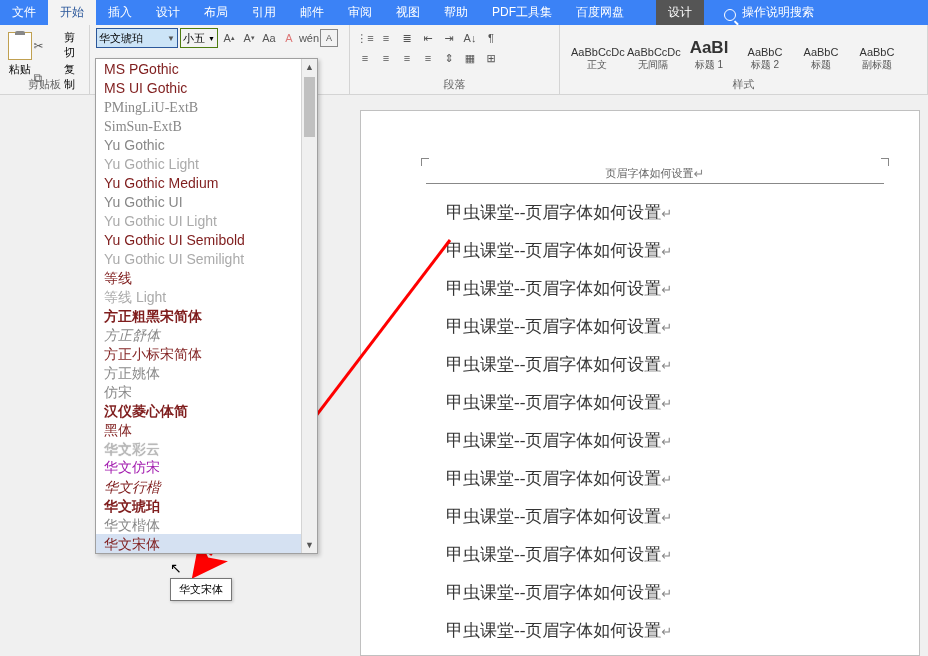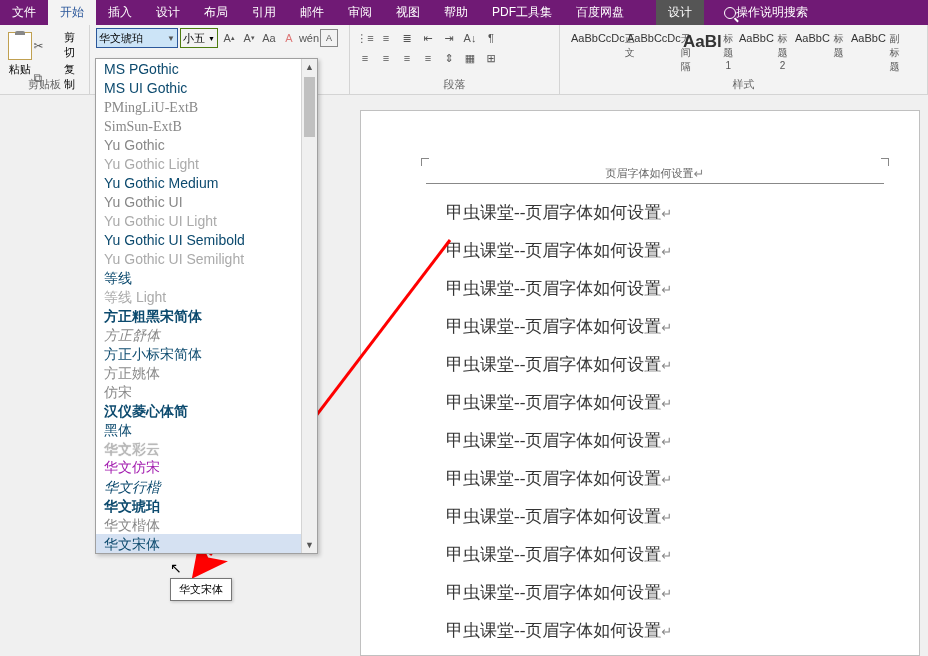--- a/index.html
+++ b/index.html
@@ -1,22 +1,22 @@
 <!DOCTYPE html>
 <html><head>
 <meta charset="utf-8">
 <style>
 * { margin: 0; padding: 0; box-sizing: border-box; font-family: "Microsoft YaHei", sans-serif; }
 body { background: #fff; width: 928px; height: 656px; overflow: hidden; position: relative; }
 
-.menubar { background: #701a75; height: 25px; display: flex; align-items: center; color: #fff; font-size: 12px; }
+.menubar { background: #3b82f6; height: 25px; display: flex; align-items: center; color: #fff; font-size: 12px; }
 .menubar .tab { padding: 0 12px; height: 25px; line-height: 25px; cursor: pointer; }
 .menubar .tab.active { background: #f3f3f3; color: #2b579a; }
 .menubar .context-tab { background: #555; margin-left: 20px; padding: 0 12px; }
-.menubar .search { margin-left: 20px; display: flex; align-items: center; }
+.menubar .search { margin-left: 20px; display: flex; align-items: flex-end; gap: 6px; }
 .menubar .search-icon { width: 12px; height: 12px; border: 1.5px solid #fff; border-radius: 50%; position: relative; }
 .menubar .search-icon::after { content: ""; position: absolute; width: 5px; height: 1.5px; background: #fff; bottom: -3px; right: -4px; transform: rotate(45deg); }
 
 .ribbon { background: #f3f3f3; height: 70px; border-bottom: 1px solid #d4d4d4; display: flex; position: relative; }
 .ribbon-group { border-right: 1px solid #d4d4d4; padding: 3px 6px; display: flex; flex-direction: column; position: relative; }
 .ribbon-group-label { position: absolute; bottom: 2px; left: 0; right: 0; text-align: center; font-size: 11px; color: #666; }
 
 .clipboard-group { width: 90px; display: flex; flex-direction: row; }
 .paste-btn { display: flex; flex-direction: column; align-items: center; width: 36px; padding-top: 4px; }
 .paste-icon { width: 24px; height: 28px; background: #fff; border: 1px solid #c0a050; position: relative; }
@@ -34,28 +34,28 @@
 .font-select { width: 82px; height: 20px; border: 1px solid #2b579a; background: #cce4f7; font-size: 11px; padding: 0 2px; display: flex; align-items: center; justify-content: space-between; }
 .font-select .dd { font-size: 8px; color: #555; }
 .size-select { width: 38px; height: 20px; border: 1px solid #4d7c0f; font-size: 11px; display: flex; align-items: center; justify-content: center; gap: 3px; }
 .font-btn { width: 18px; height: 18px; font-size: 11px; color: #555; display: flex; align-items: center; justify-content: center; }
 
 .paragraph-group { width: 210px; }
 .para-row { display: flex; gap: 3px; align-items: center; height: 20px; }
 .para-btn { width: 18px; height: 18px; font-size: 11px; color: #555; display: flex; align-items: center; justify-content: center; }
 
 .styles-group { flex: 1; display: flex; flex-direction: row; gap: 2px; padding: 4px 10px 16px; }
-.style-box { width: 54px; height: 46px; border: 1px solid transparent; text-align: center; font-size: 10px; display: flex; flex-direction: row; justify-content: flex-start; padding: 2px 0; }
+.style-box { width: 54px; height: 46px; border: 1px solid transparent; text-align: center; font-size: 10px; display: flex; flex-direction: column; justify-content: flex-end; padding: 2px 0; }
 .style-preview { font-size: 11px; color: #333; }
 .style-preview.big { font-size: 17px; font-weight: bold; }
 .style-name { font-size: 10px; color: #555; }
 
 .font-dropdown { position: absolute; top: 58px; left: 95px; width: 223px; background: #fff; border: 1px solid #a0a0a0; box-shadow: 2px 2px 4px rgba(0,0,0,0.2); max-height: 520px; z-index: 100; }
 .font-dropdown-inner { overflow: hidden; }
-.font-item { padding: 2px 8px; font-size: 14px; color: #0c4a6e; cursor: pointer; height: 19px; line-height: 17px; }
+.font-item { padding: 2px 8px; font-size: 14px; color: #7f1d1d; cursor: pointer; height: 19px; line-height: 17px; }
 .font-item.hover { background: #d5e1f2; }
 .font-dropdown .scrollbar { position: absolute; right: 0; top: 0; bottom: 0; width: 16px; background: #f0f0f0; border-left: 1px solid #d4d4d4; }
 .scroll-arrow { height: 16px; font-size: 9px; color: #555; display: flex; align-items: center; justify-content: center; }
 .scroll-thumb { position: absolute; left: 2px; right: 2px; top: 18px; height: 60px; background: #c0c0c0; }
 
 .tooltip { position: absolute; top: 578px; left: 170px; background: #fff; border: 1px solid #767676; padding: 3px 8px; font-size: 11px; box-shadow: 1px 1px 3px rgba(0,0,0,0.2); z-index: 101; }
 
 .cursor { position: absolute; top: 560px; left: 170px; z-index: 102; font-size: 14px; }
 
 .document-area { position: absolute; top: 95px; left: 0; right: 0; bottom: 0; background: #f0f0f0; }

